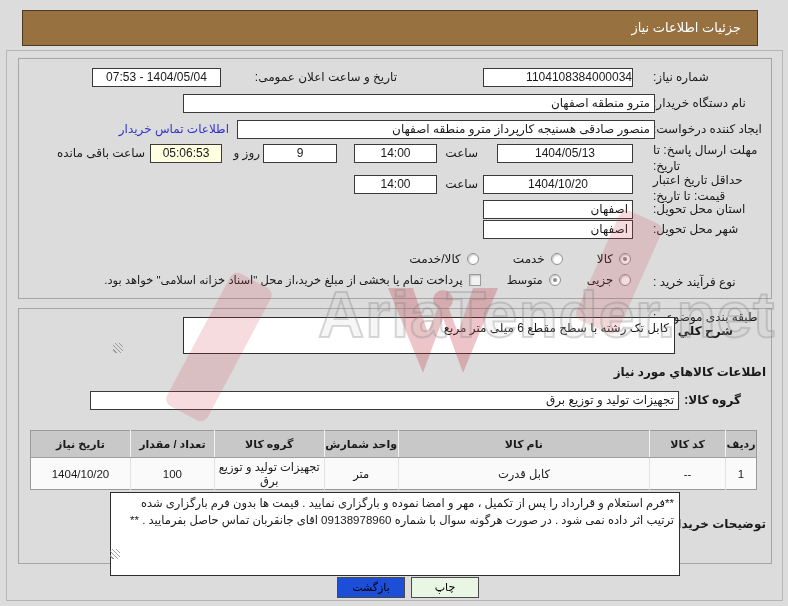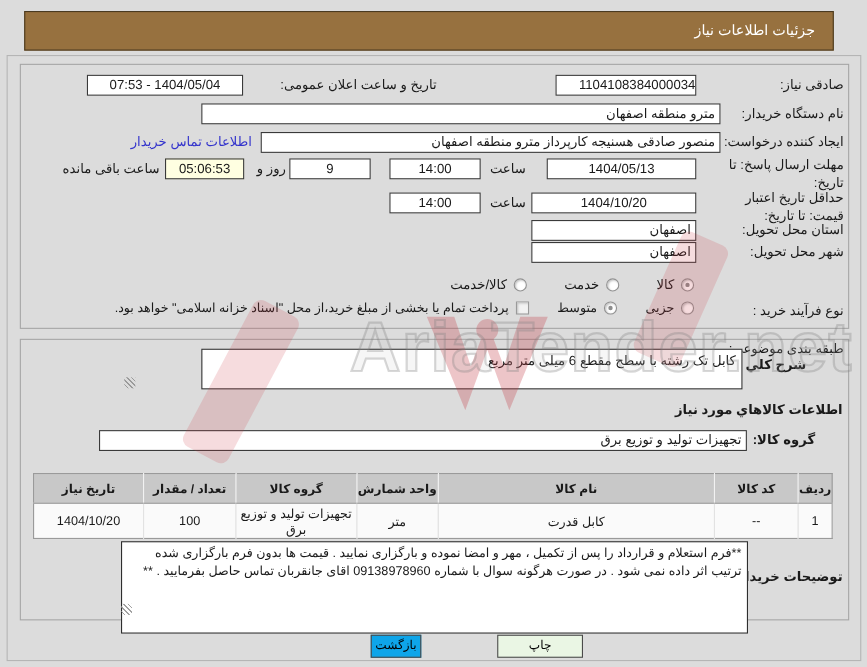--- a/index.html
+++ b/index.html
@@ -11,21 +11,21 @@
     background:#97713f; border:1px solid #4a3a20; color:#fff; font-size:13px;
     line-height:34px; padding:0 16px; text-align:right; }
 
   .outer { position:absolute; left:6px; top:50px; width:777px; height:551px;
     border:1px solid #b5b5b5; }
 
   .fs { position:absolute; border:1px solid #a6a6a6; background:transparent; }
   .fs1 { left:11px; top:7px; width:754px; height:241px; }
   .fs2 { left:11px; top:257px; width:754px; height:256px; }
 
-  .lbl { position:absolute; text-align:right; line-height:1.3; white-space:normal; }
+  .lbl { position:absolute; text-align:left; line-height:1.3; white-space:normal; }
   .lblcol { right:4px; width:114px; }
   .nowrap { white-space:nowrap; }
   .bold { font-weight:bold; }
 
   .ibox { position:absolute; height:19px; background:#fff; border:1px solid #3a3a3a;
     font-size:12px; line-height:17px; overflow:hidden; }
   .c { text-align:center; }
   .r { text-align:right; padding:0 4px; }
   .yellow { background:#ffffe1; }
 
@@ -49,46 +49,46 @@
   table.goods { position:absolute; right:14px; top:121px; width:727px; border-collapse:collapse;
     border:1px solid #9a9a9a; }
   table.goods th { background:#c8c8c8; font-weight:bold; font-size:11px; height:27px;
     border-left:1px solid #f2f2f2; border-bottom:1px solid #9f9f9f; text-align:center; }
   table.goods td { background:#fafafa; font-size:11.5px; text-align:center; height:32px;
     border-left:1px solid #e2e2e2; padding:1px 2px; }
   table.goods th:last-child, table.goods td:last-child { border-left:none; }
 
   .btn { position:absolute; height:21px; border:1px solid #4a4a4a; font-size:11px;
     text-align:center; line-height:19px; cursor:pointer; font-family:inherit; }
-  .btn-back { left:337px; top:577px; width:46px; background:#0ea5e9; }
-  .btn-print { left:411px; top:577px; width:78px; background:#eaf6e4;margin-left:41px; }
+  .btn-back { left:337px; top:577px; width:68px; background:#1d4ed8; }
+  .btn-print { left:411px; top:577px; width:68px; background:#eaf6e4; }
 
   .wm { position:absolute; pointer-events:none; }
   .wm-text { left:318px; top:278px; font-size:64px; font-weight:bold; letter-spacing:1px;
     direction:ltr; color:rgba(190,190,190,.14); -webkit-text-stroke:2px rgba(125,125,125,.30); }
   .wm-band { width:46px; height:150px; background:rgba(205,60,70,.18); border-radius:8px; }
   .b1 { left:196px; top:272px; transform:rotate(28deg); }
   .b2 { left:596px; top:212px; transform:rotate(24deg); height:120px; }
   .wm-logo { left:378px; top:278px; opacity:.28; }
 </style>
 </head>
 <body>
 
 <div class="page">
 
   <div class="titlebar">جزئیات اطلاعات نیاز</div>
 
   <div class="outer">
 
     <div class="fs fs1">
 
-      <div class="lbl lblcol" style="top:11px;">صادقی نیاز:</div>
-      <div class="ibox c" style="right:138px; top:9px; width:128px;padding-left:48px;">1104108384000034</div>
+      <div class="lbl lblcol" style="top:11px;">شماره نیاز:</div>
+      <div class="ibox c" style="right:138px; top:9px; width:150px;padding-left:48px;">1104108384000034</div>
       <div class="lbl nowrap" style="right:374px; top:11px;">تاریخ و ساعت اعلان عمومی:</div>
-      <div class="ibox c" style="right:550px; top:9px; width:142px;text-align:center;">1404/05/04 - 07:53</div>
+      <div class="ibox c" style="right:550px; top:9px; width:129px;text-align:center;">1404/05/04 - 07:53</div>
 
       <div class="lbl lblcol nowrap" style="top:37px;">نام دستگاه خریدار:</div>
       <div class="ibox r" style="right:116px; top:35px; width:472px;">مترو منطقه اصفهان</div>
 
       <div class="lbl lblcol nowrap" style="top:63px;">ایجاد کننده درخواست:</div>
       <div class="ibox r" style="right:116px; top:61px; width:418px;">منصور صادقی هسنیجه کارپرداز مترو منطقه اصفهان</div>
       <div class="link" style="right:542px; top:63px;">اطلاعات تماس خریدار</div>
 
       <div class="lbl lblcol" style="top:84px;">مهلت ارسال پاسخ: تا تاریخ:</div>
       <div class="ibox c" style="right:138px; top:85px; width:136px;">1404/05/13</div>

